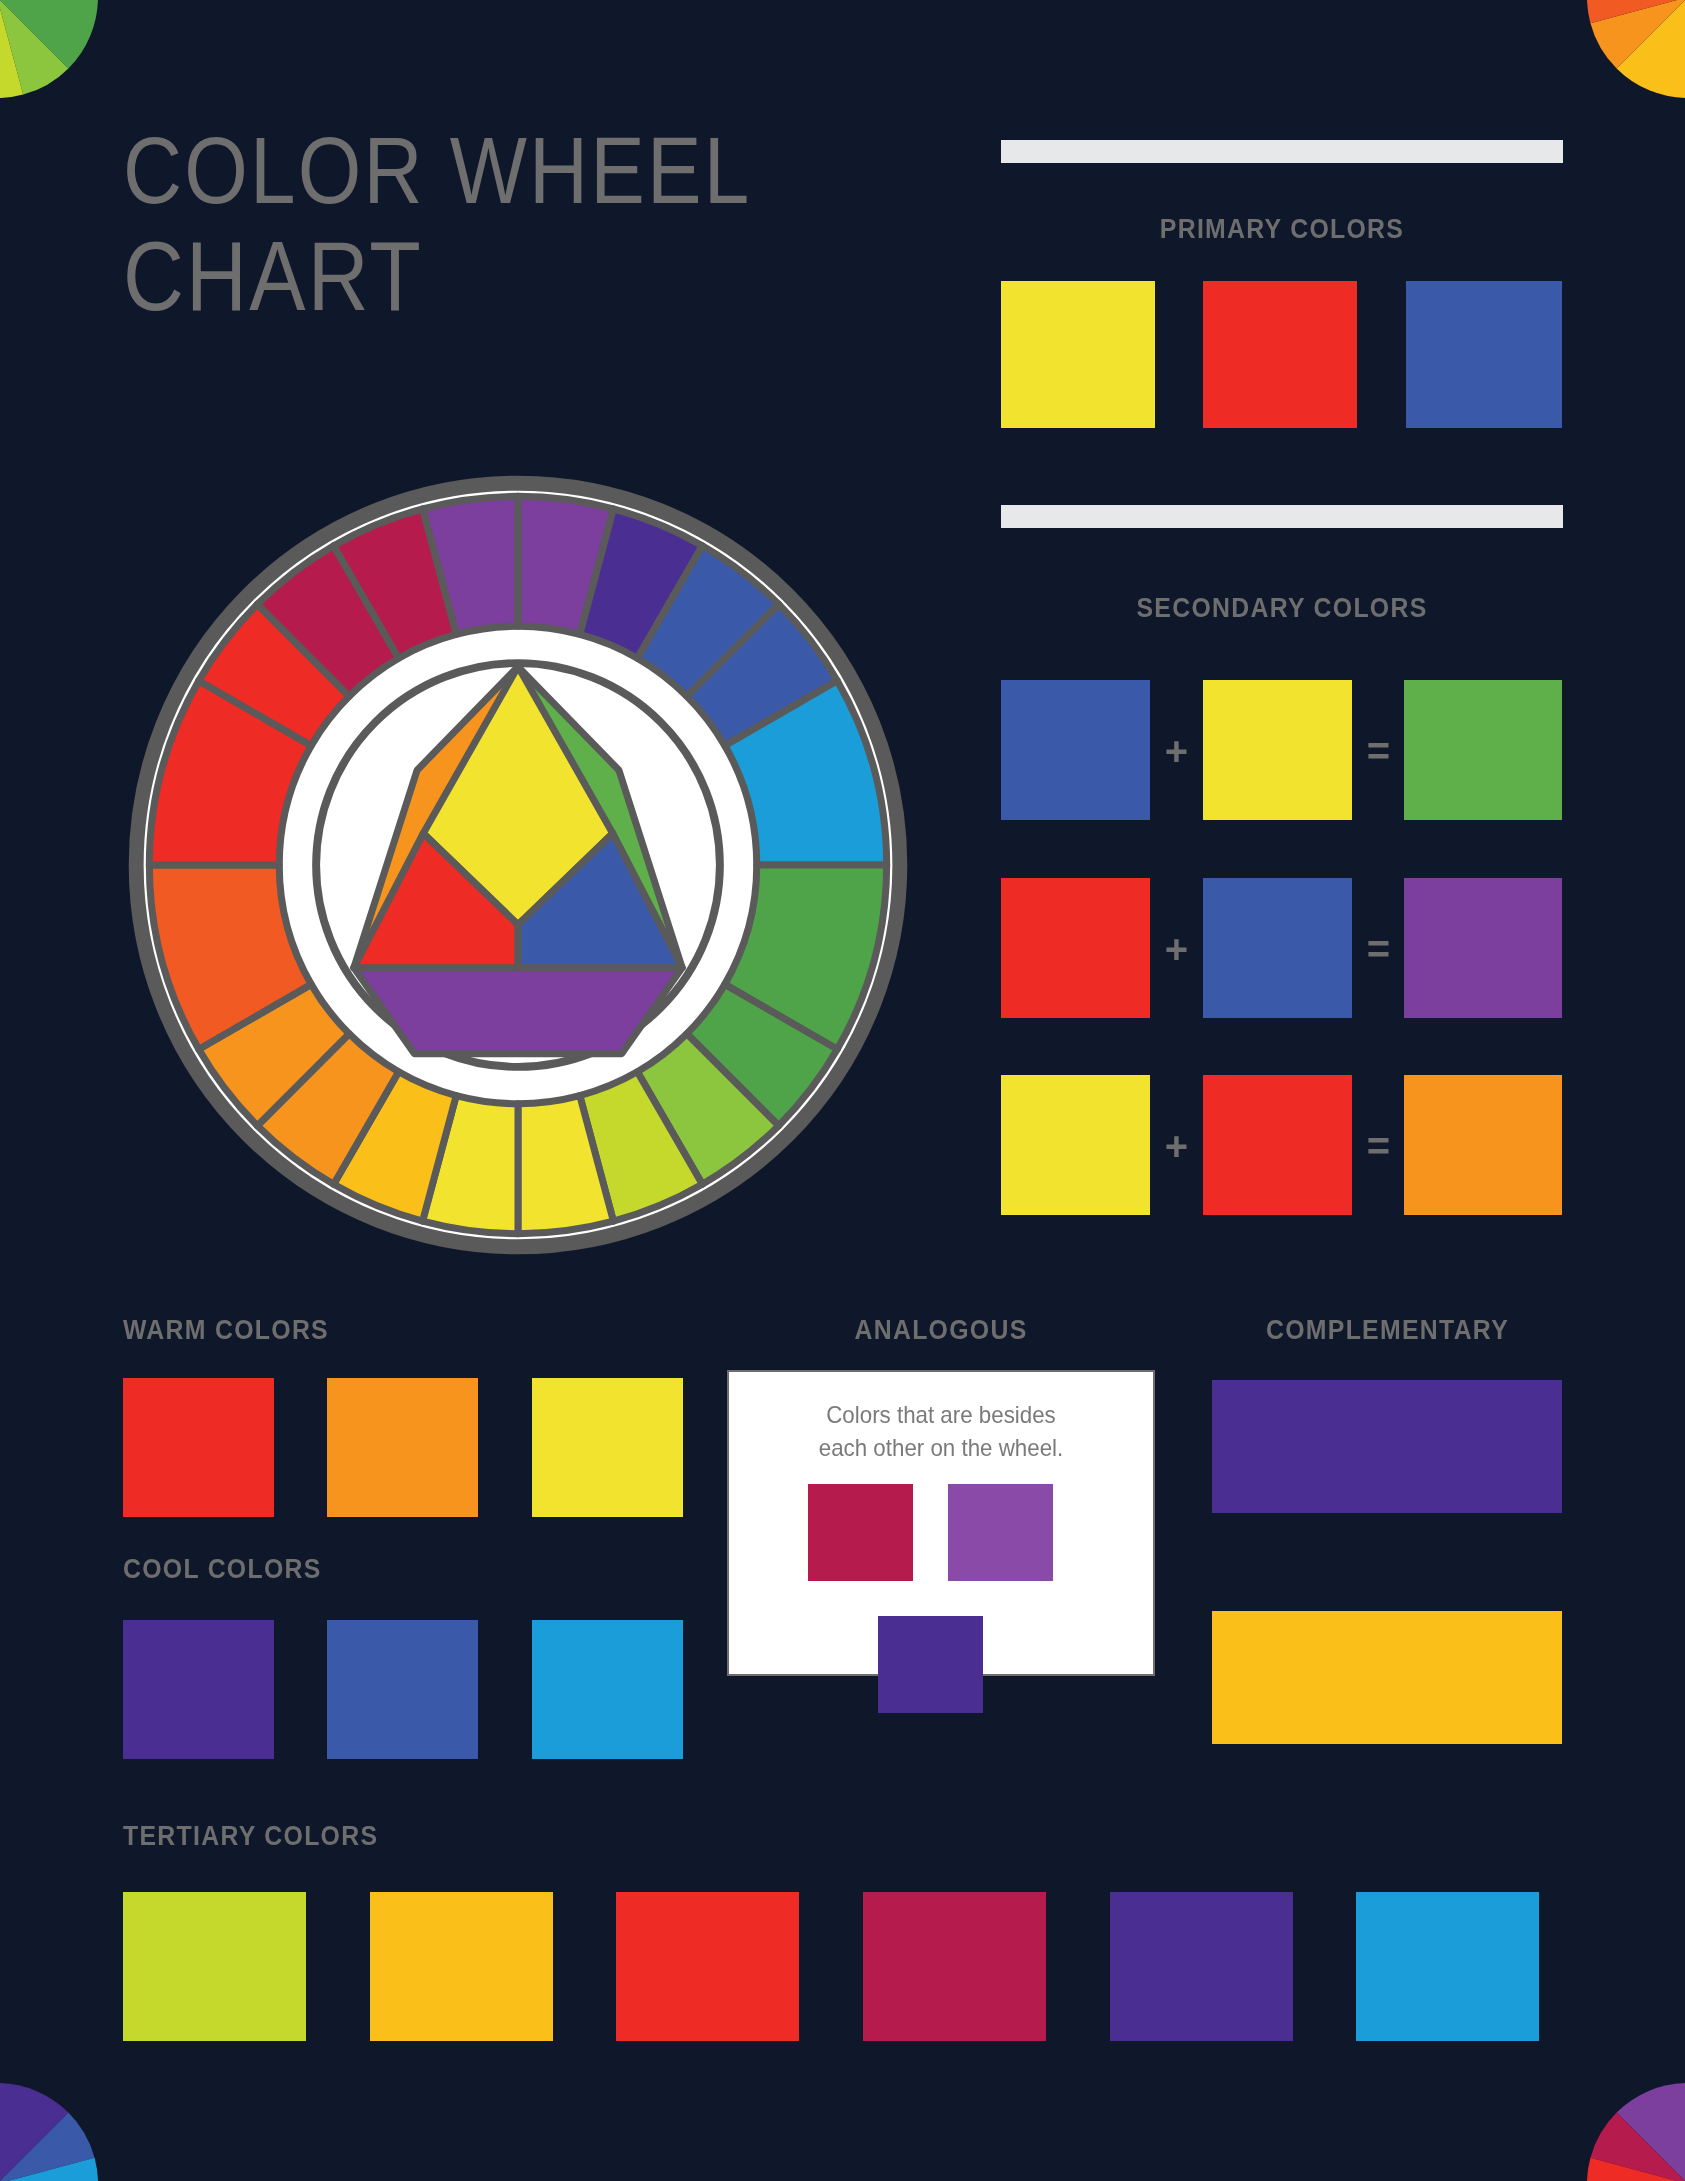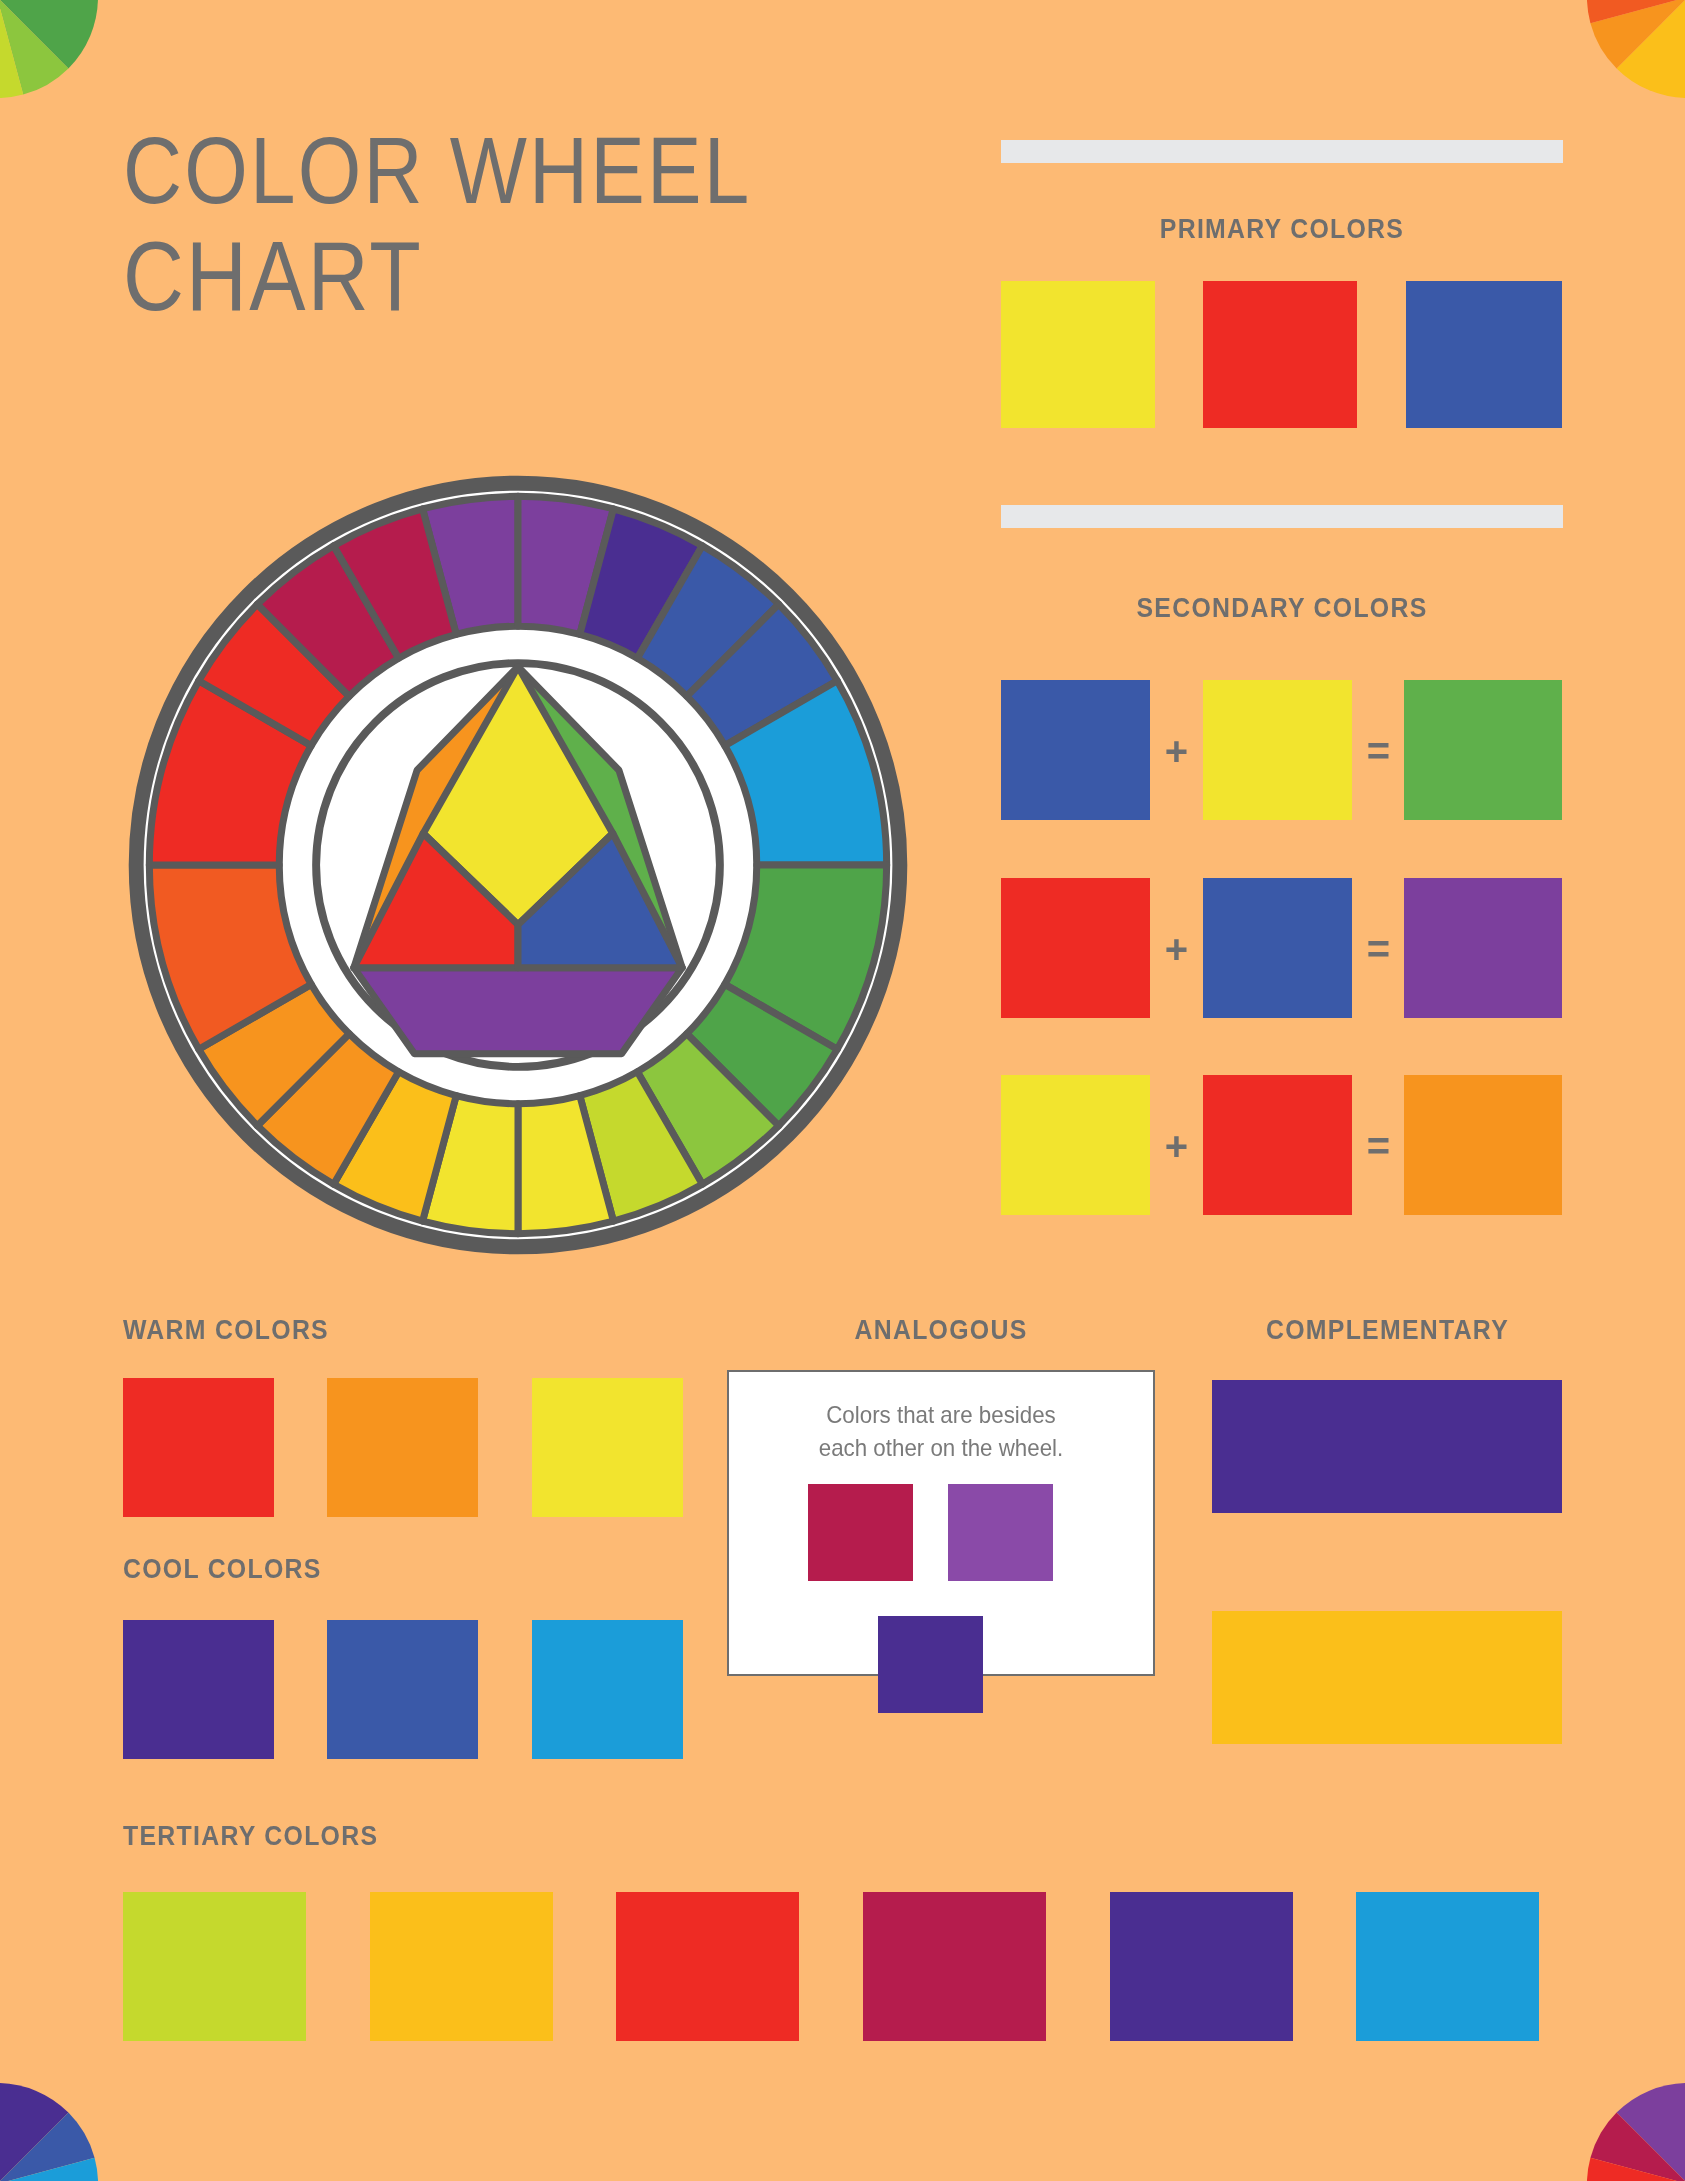--- a/index.html
+++ b/index.html
@@ -6,21 +6,21 @@
   * { box-sizing: border-box; margin: 0; padding: 0; }
   html, body {
     width: 1685px; height: 2181px;
     background: #ffffff;
     font-family: "Liberation Sans", sans-serif;
     overflow: hidden;
   }
   #page {
     position: relative;
     width: 1685px; height: 2181px;
-    background: #fdba74;
+    background: #0f172a;
   }
 
   
   .corner { position: absolute; width: 202px; height: 202px; overflow: hidden; }
   .corner svg { display: block; }
   .corner-tl { top: -104px; left: -104px; }
   .corner-tr { top: -104px; right: -104px; }
   .corner-bl { bottom: -104px; left: -104px; }
   .corner-br { bottom: -104px; right: -104px; }
 

